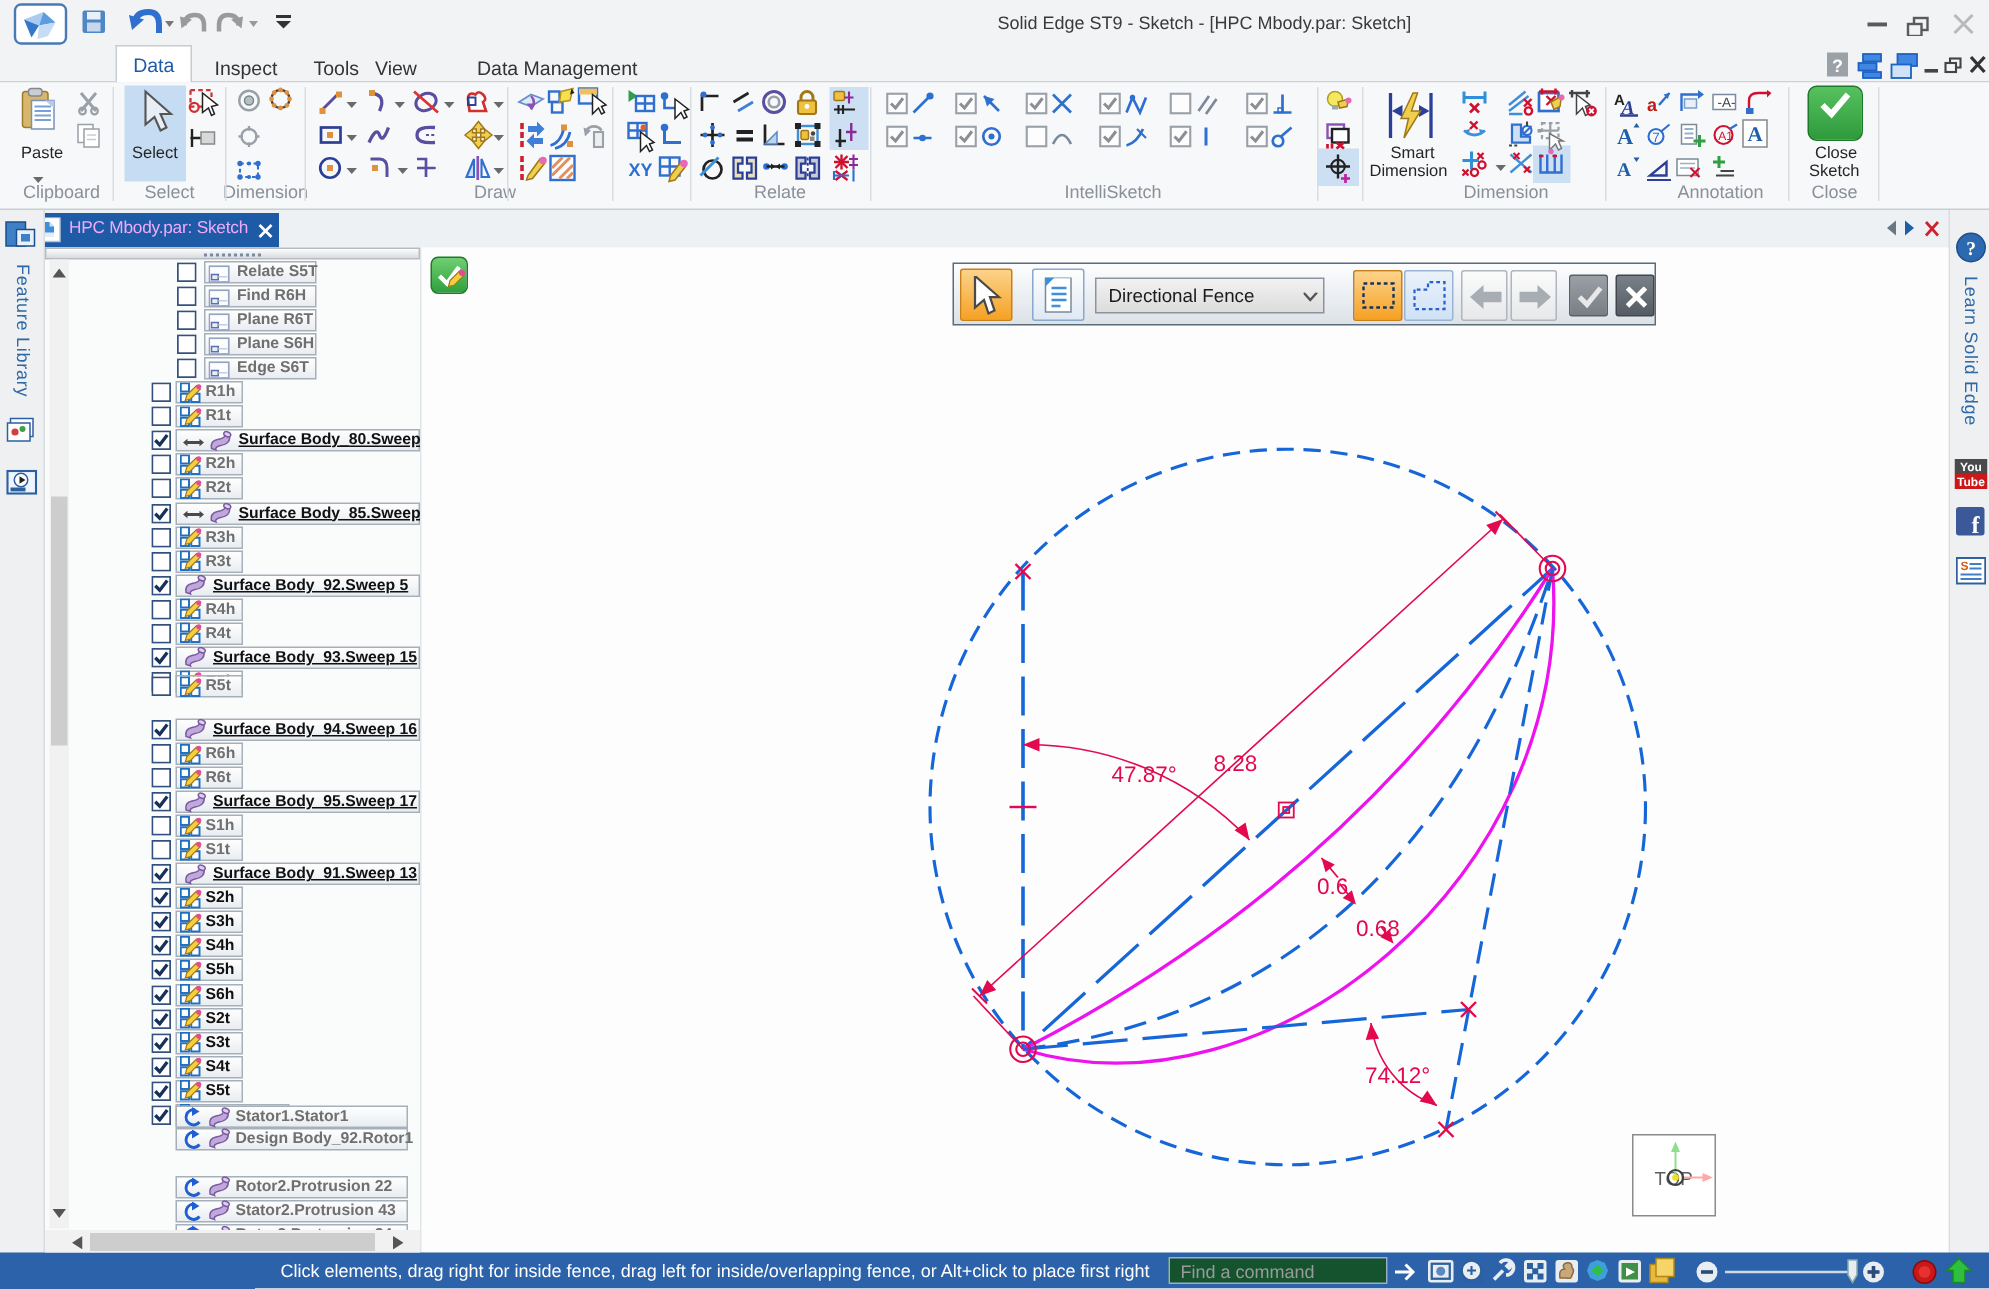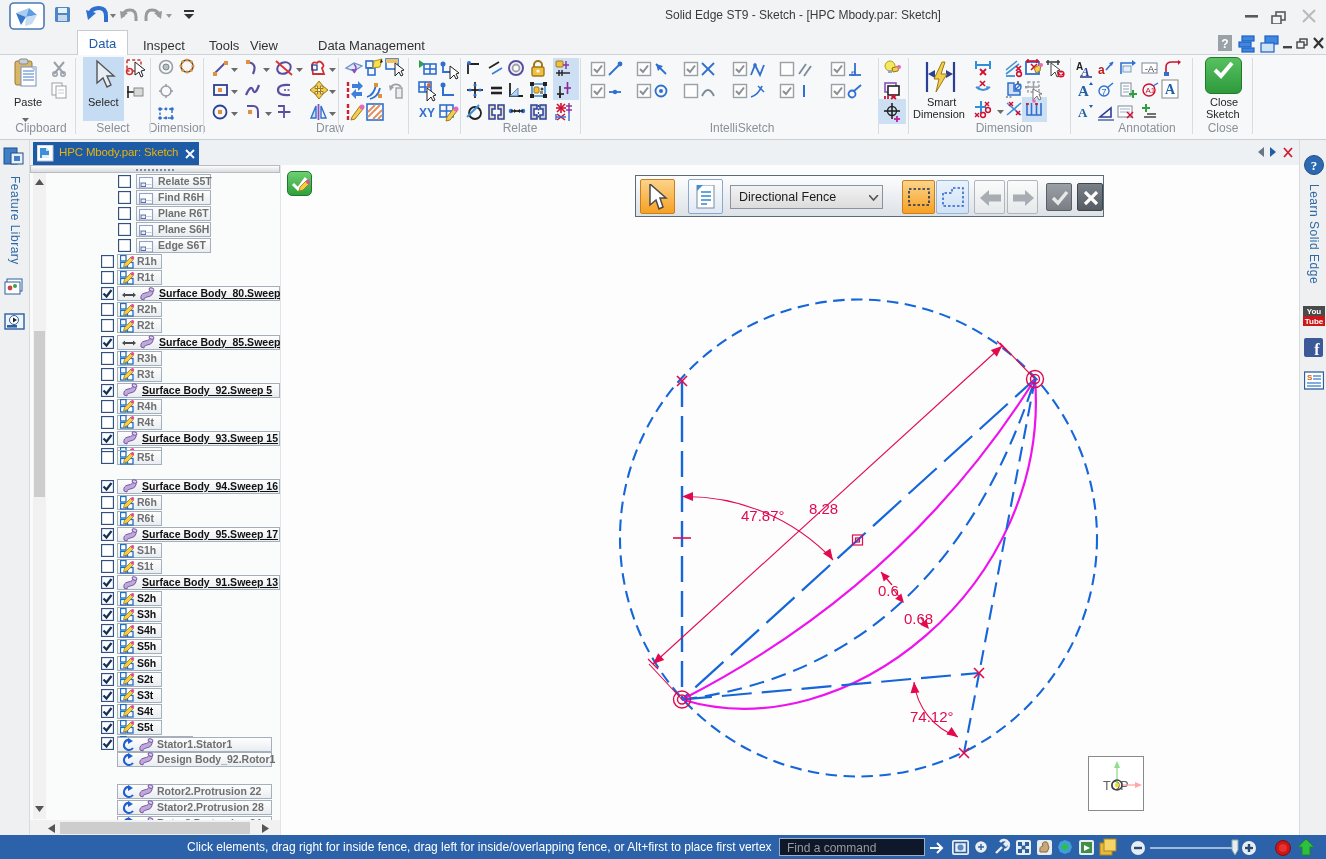--- a/index.html
+++ b/index.html
@@ -795,21 +795,21 @@
         <rect x="2" y="0" width="16" height="18" fill="#fff" stroke="#888"></rect>
         <text x="5" y="14" font-size="14" font-weight="bold" fill="#1f5fa8" font-family="Liberation Serif">A</text>
       </g>
       <g transform="translate(1213,11)">
         <path d="M 2 8 L 8 14 L 19 1" fill="none" stroke="#fff" stroke-width="4" transform="translate(0,-4)"></path>
       </g>
     </svg>
 </div>
 
 <div class="abs" id="doctabs">
- <div class="abs" style="left:33px;top:2px;width:166px;height:23px;background:#1d5ba6;color:#eab308">
+ <div class="abs" style="left:20px;top:2px;width:166px;height:23px;background:#1d5ba6;color:#f0abfc">
   <svg class="abs" style="left:4px;top:3px" width="18" height="17">
         <rect x="0" y="0" width="16" height="16" fill="#fff" stroke="#b8c4d4"></rect>
         <path d="M 3 3 h 6 l 3 3 v 7 h -9 z" fill="#3f8fd8"></path>
         <path d="M 9 3 l 3 3 h -3 z" fill="#cfe4f8"></path>
         <rect x="5" y="10" width="8" height="4" fill="#fff" opacity="0.85"></rect>
       </svg>
   <span style="position:absolute;left:26px;top:4px;font-size:11.5px;letter-spacing:-0.15px;white-space:nowrap">HPC Mbody.par: Sketch</span>
   <svg class="abs" style="left:152px;top:7px" width="10" height="10">
         <path d="M 1 1 L 9 9 M 9 1 L 1 9" stroke="#fff" stroke-width="1.8"></path>
       </svg>
@@ -1335,21 +1335,21 @@
 <span class="tg" style="left:127px">Rotor2.Protrusion 22</span>
 </div>
 <div class="trow" style="left:0;top:634.9499999999999px;width:250px">
 <span class="tbx" style="left:87px;top:0;width:155px"></span>
 <svg class="abs" style="left:91px;top:1px" width="14" height="14">
         <use href="#rotic"></use>
       </svg>
 <svg class="abs" style="left:108px;top:0.5px" width="16" height="15">
         <use href="#swic"></use>
       </svg>
-<span class="tg" style="left:127px">Stator2.Protrusion 28</span>
+<span class="tg" style="left:127px">Stator2.Protrusion 43</span>
 </div>
 <div class="trow" style="left:0;top:650.9999999999999px;width:250px">
 <span class="tbx" style="left:87px;top:0;width:155px"></span>
 <svg class="abs" style="left:91px;top:1px" width="14" height="14">
         <use href="#rotic"></use>
       </svg>
 <svg class="abs" style="left:108px;top:0.5px" width="16" height="15">
         <use href="#swic"></use>
       </svg>
 <span class="tg" style="left:127px">Rotor3.Protrusion 24</span>
@@ -1477,22 +1477,22 @@
   <line x1="28" y1="27" x2="28" y2="10" stroke="#8ce08c" stroke-width="1.3"></line>
   <polygon points="28,4 25,11 31,11" fill="#8ce08c"></polygon>
   <line x1="33" y1="28" x2="48" y2="28" stroke="#ffa8a8" stroke-width="1.3"></line>
   <polygon points="53,28 46,25 46,31" fill="#ffa8a8"></polygon>
   <circle cx="28" cy="28" r="5" fill="none" stroke="#3f3f3f" stroke-width="1.4"></circle>
   <circle cx="28" cy="28" r="2.2" fill="#f0e020"></circle>
  </svg>
     </div>
 </div>
 <div class="abs" id="statusbar">
-<div class="abs" style="left:187px;top:5px;font-size:12px;color:#fff">Click elements, drag right for inside fence, drag left for inside/overlapping fence, or Alt+first to place first vertex</div>
-<div class="abs" style="left:779px;top:3px;width:146px;height:18px;background:#0f172a;border:1px solid #9ab0c8">
+<div class="abs" style="left:187px;top:5px;font-size:12px;color:#fff">Click elements, drag right for inside fence, drag left for inside/overlapping fence, or Alt+click to place first right</div>
+<div class="abs" style="left:779px;top:3px;width:146px;height:18px;background:#14532d;border:1px solid #9ab0c8">
       <span style="position:absolute;left:7px;top:2px;font-size:12px;color:#9a9a9a">Find a command</span>
     </div>
 <svg class="abs" style="left:928px;top:2px" width="398" height="22">
  <path d="M 2 11 L 14 11 M 9 6 L 14 11 L 9 16" stroke="#fff" stroke-width="2" fill="none"></path>
  <g transform="translate(24,2)">
         <rect x="0" y="1" width="17" height="15" rx="2" fill="#e8edf2"></rect>
         <rect x="2.5" y="3.5" width="12" height="10" fill="none" stroke="#2c5f9e" stroke-width="1.5"></rect>
         <circle cx="8.5" cy="8.5" r="3" fill="#5a88c0"></circle>
       </g>
  <g transform="translate(45,2)">

